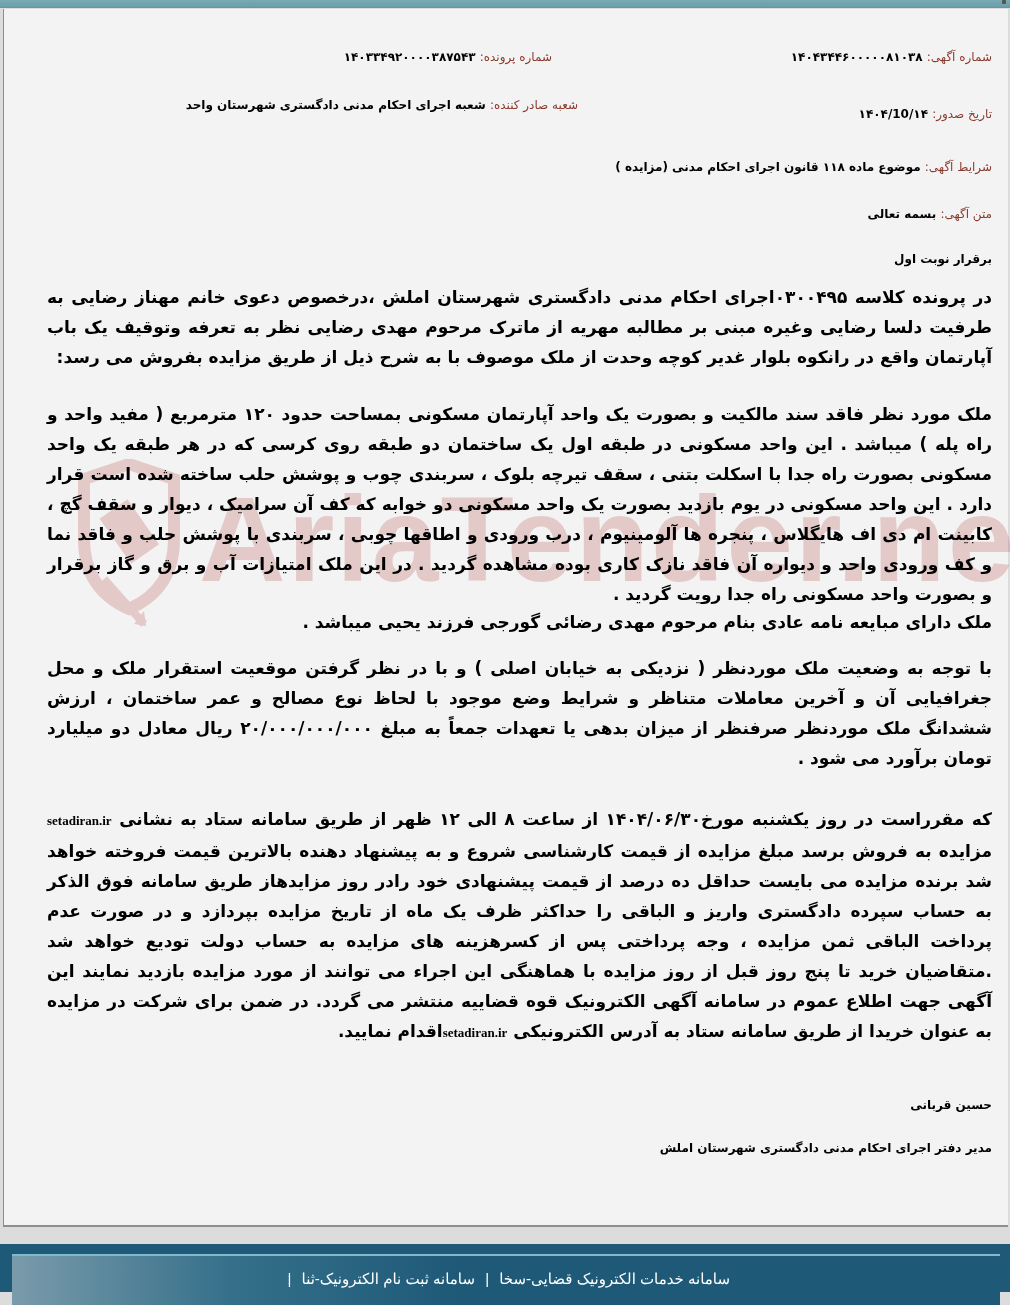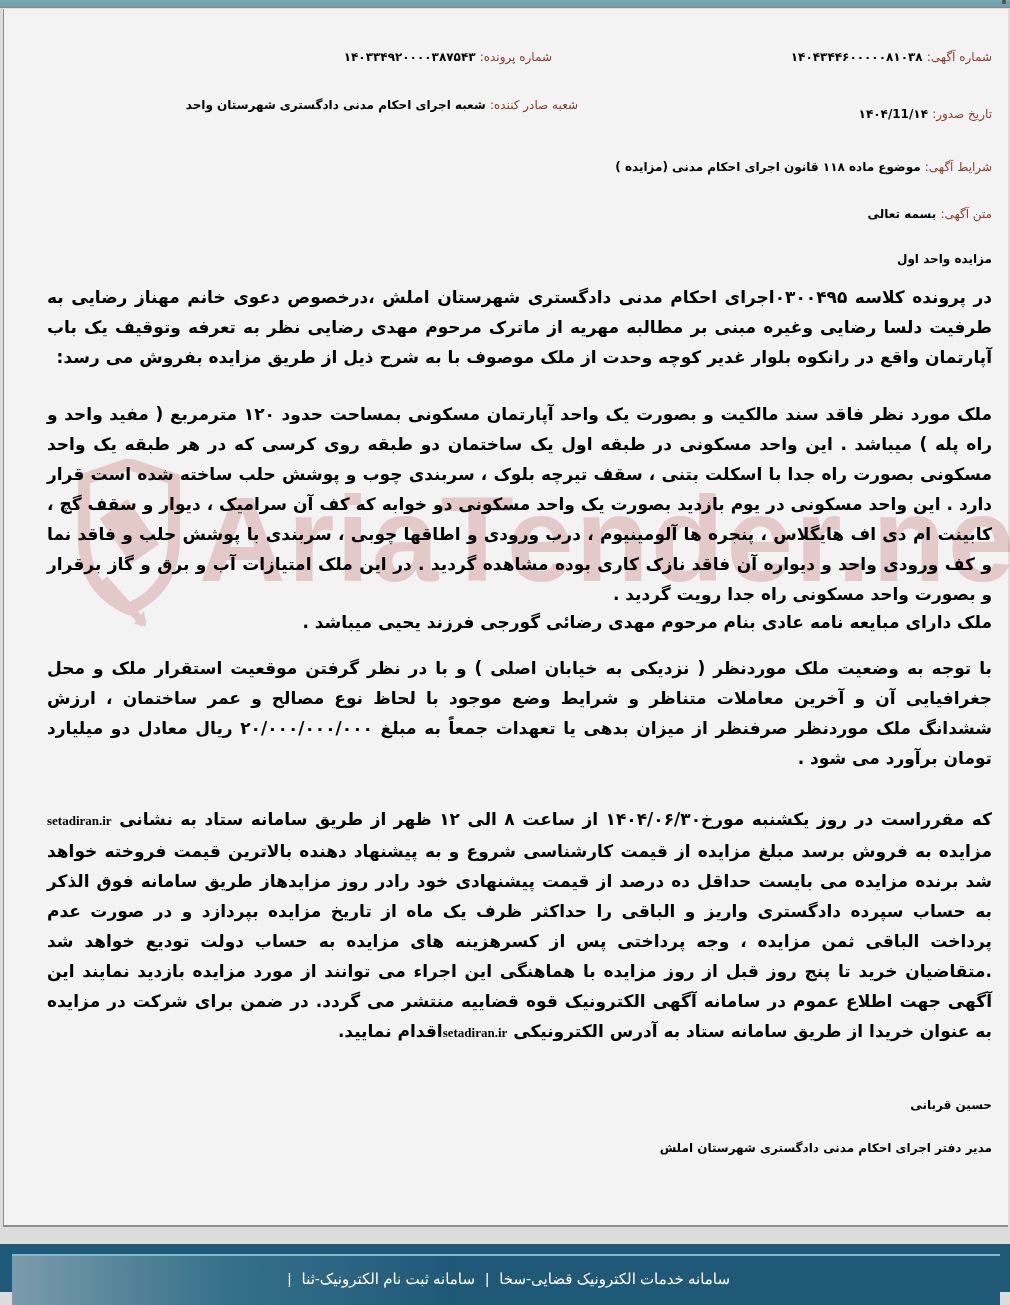--- a/index.html
+++ b/index.html
@@ -147,21 +147,21 @@
   </div>
 
   <div class="content">
 
     <div class="meta-row" style="right:-4px; top:37px;text-align:center;">
       <span class="label">شماره آگهی:</span>
       <span class="val">۱۴۰۴۳۴۴۶۰۰۰۰۰۸۱۰۳۸</span>
     </div>
     <div class="meta-row" style="right:-4px; top:94px;">
       <span class="label">تاریخ صدور:</span>
-      <span class="val">۱۴۰۴/11/۱۴</span>
+      <span class="val">۱۴۰۴/10/۱۴</span>
     </div>
 
     <div class="meta-row" style="right:436px; top:37px;">
       <span class="label">شماره پرونده:</span>
       <span class="val">۱۴۰۳۳۴۹۲۰۰۰۰۳۸۷۵۴۳</span>
     </div>
     <div class="meta-row" style="right:410px; top:85px;">
       <span class="label">شعبه صادر کننده:</span>
       <span class="val">شعبه اجرای احکام مدنی دادگستری شهرستان واحد</span>
     </div>
@@ -170,21 +170,21 @@
       <span class="label">شرایط آگهی:</span>
       <span class="val">موضوع ماده ۱۱۸ قانون اجرای احکام مدنی (مزایده )</span>
     </div>
 
     <div class="meta-row" style="right:-4px; top:194px;">
       <span class="label">متن آگهی:</span>
       <span class="val">بسمه تعالی</span>
     </div>
 
     <div class="meta-row" style="right:-4px; top:239px;">
-      <span class="val">مزایده واحد اول</span>
+      <span class="val">برقرار نوبت اول</span>
     </div>
 
     <div class="para" style="top:273px; right:-4px;">در پرونده کلاسه ۰۳۰۰۴۹۵اجرای احکام مدنی دادگستری شهرستان املش ،درخصوص دعوی  خانم مهناز رضایی  به طرفیت دلسا رضایی وغیره مبنی بر مطالبه مهریه از ماترک مرحوم مهدی رضایی نظر به تعرفه وتوقیف  یک باب آپارتمان واقع در رانکوه بلوار غدیر کوچه وحدت از ملک موصوف با  به شرح ذیل از طریق مزایده بفروش می رسد:</div>
     <div class="para" style="top:390px; right:-4px;">ملک مورد نظر فاقد سند مالکیت و بصورت یک واحد آپارتمان مسکونی بمساحت حدود ۱۲۰ مترمربع ( مفید واحد و راه پله ) میباشد . این واحد مسکونی در طبقه اول یک ساختمان دو طبقه روی کرسی که در هر طبقه یک واحد مسکونی بصورت راه جدا با اسکلت بتنی ، سقف تیرچه بلوک ، سربندی چوب و پوشش حلب ساخته شده است قرار دارد . این واحد مسکونی در یوم بازدید بصورت یک واحد مسکونی دو خوابه که کف آن سرامیک ، دیوار و سقف گچ ، کابینت ام دی اف هایگلاس ، پنجره ها آلومینیوم ، درب ورودی و اطاقها چوبی ، سربندی با پوشش حلب  و فاقد  نما و کف ورودی واحد و دیواره آن فاقد نازک کاری بوده مشاهده گردید . در این ملک امتیازات آب و برق و گاز برقرار و بصورت واحد مسکونی راه جدا رویت گردید .</div>
     <div class="para" style="top:598px; right:-4px;">ملک دارای مبایعه نامه عادی بنام مرحوم مهدی رضائی گورجی فرزند یحیی میباشد .</div>
     <div class="para" style="top:644px; right:-4px;">با توجه به وضعیت ملک موردنظر ( نزدیکی به خیابان اصلی ) و با در نظر گرفتن موقعیت استقرار ملک و محل جغرافیایی آن و آخرین معاملات متناظر و شرایط وضع موجود با لحاظ نوع مصالح و عمر ساختمان ، ارزش ششدانگ ملک موردنظر صرفنظر از میزان بدهی یا تعهدات جمعاً به مبلغ  ۲۰/۰۰۰/۰۰۰/۰۰۰ ریال  معادل دو میلیارد تومان  برآورد می شود .</div>
 
     <div class="para" style="top:795px; right:-4px;">
       <span>که مقرراست در روز  یکشنبه  مورخ۱۴۰۴/۰۶/۳۰ از  ساعت ۸ الی ۱۲ ظهر  از طریق سامانه ستاد به نشانی </span>
       <span class="ltr-link">setadiran.ir</span>

